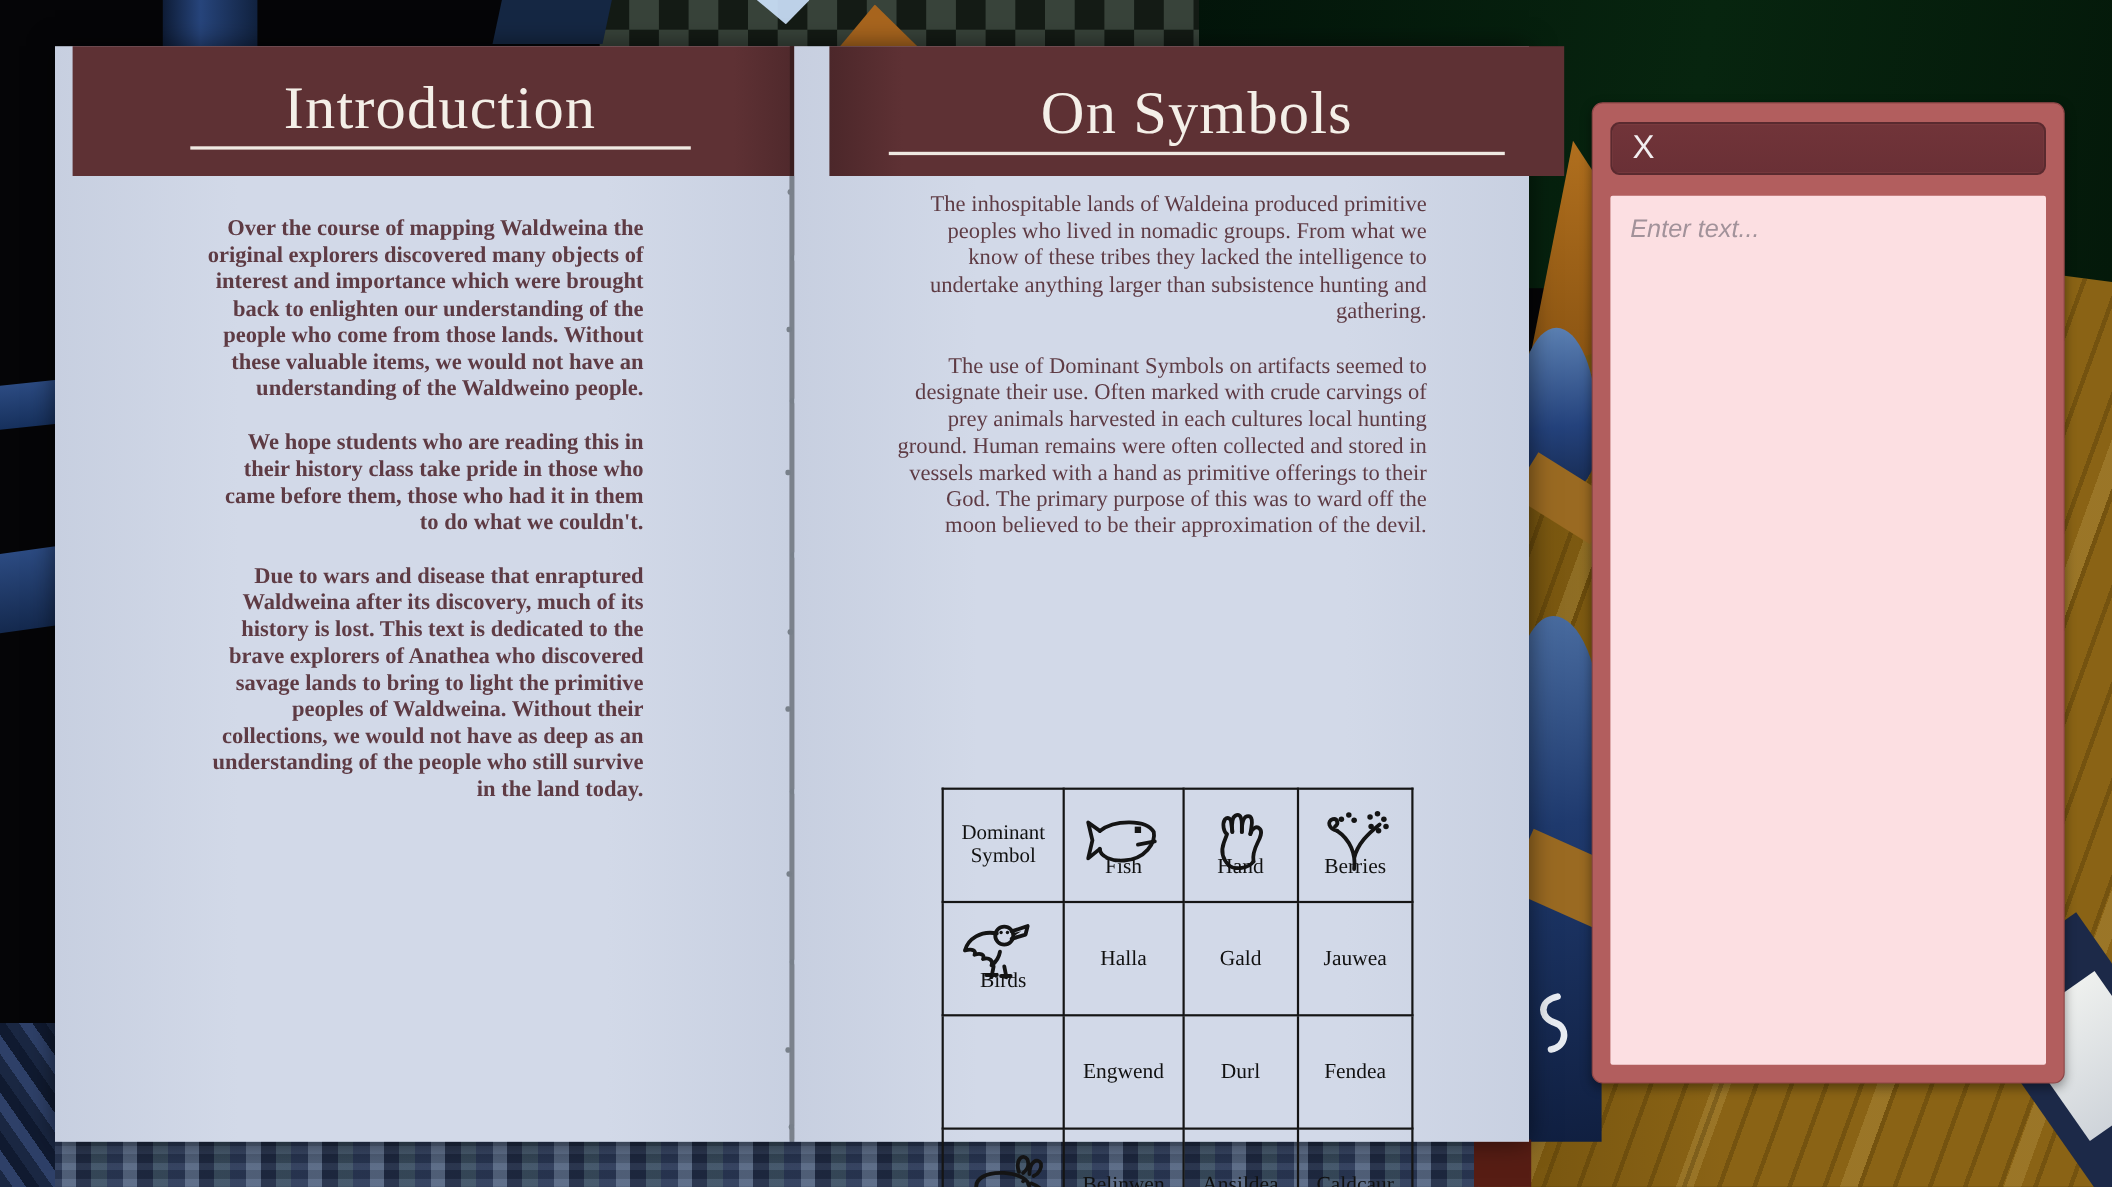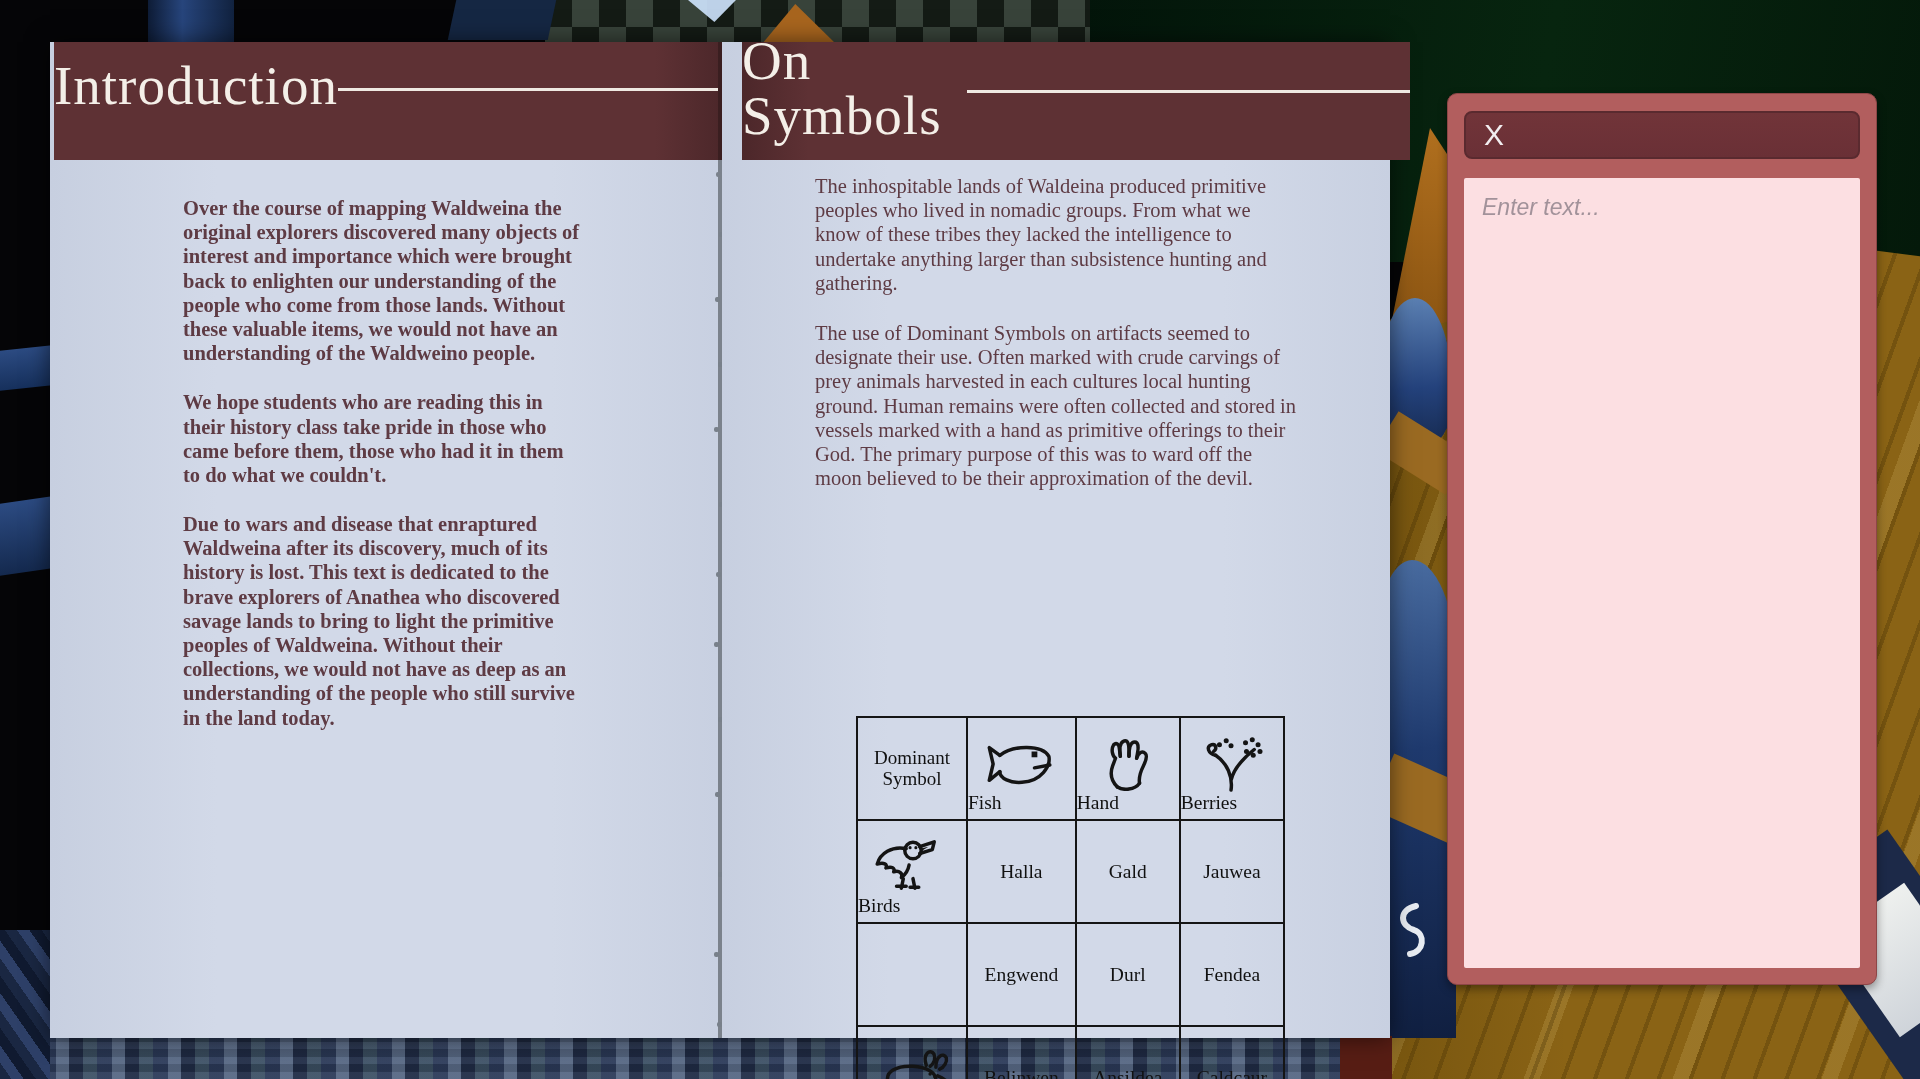--- a/index.html
+++ b/index.html
@@ -50,49 +50,49 @@
       repeating-linear-gradient(0deg,rgba(255,255,255,.08) 0 7px,rgba(0,0,0,.25) 7px 15px);}
   .bg-mosaic-left{left:0;top:930px;width:50px;height:150px;
     background:repeating-linear-gradient(55deg,#1a2742 0 10px,#2e4068 10px 20px,#101a30 20px 30px);}
   .bg-redbook{left:1340px;top:1036px;width:52px;height:43px;background:#571d14;}
 
   
   .book{position:absolute;left:50px;top:42px;width:1340px;height:996px;display:flex;
         z-index:2;box-shadow:0 0 22px rgba(0,0,0,.55);}
   .page{width:668px;height:100%;position:relative;
         background:linear-gradient(90deg,#c7cfe0,#d2d9e8 25%,#d2d9e8 75%,#c8d0e1);}
-  .page-header{position:absolute;left:4px;top:0;width:100%;height:118px;background:#5d3033;
-        display:flex;flex-direction:row;align-items:center;justify-content:flex-end;}
+  .page-header{position:absolute;left:16px;top:0;width:100%;height:118px;background:#5d3033;
+        display:flex;flex-direction:column;align-items:center;justify-content:flex-end;}
   .page-left .page-header{padding-bottom:24px;background:linear-gradient(90deg,#5e3134 0%,#5e3134 90%,#4c272a 100%);}
   .page-right .page-header{padding-bottom:19px;background:linear-gradient(90deg,#4c272a 0%,#5e3134 10%,#5e3134 100%);margin-left:16px;}
   .page-title{color:#f4efe8;font-size:55px;line-height:1;margin-bottom:8px;letter-spacing:1px;}
   .title-underline{height:3px;background:#efe9e2;}
   .page-left .title-underline{width:455px;}
   .page-right .title-underline{width:560px;}
   .spine{width:4px;position:relative;
         background:linear-gradient(#3a1e20 0 118px,#7b828c 118px);}
   .spine-dot{position:absolute;left:-2px;top:130px;width:5px;height:5px;border-radius:2px;background:#7b828c;
         box-shadow:3px 60px #78808a,-1px 125px #78808a,2px 190px #78808a,-2px 255px #78808a,
                    3px 330px #78808a,0 400px #78808a,-2px 470px #78808a,2px 545px #78808a,
                    -1px 620px #78808a,2px 700px #78808a,-2px 780px #78808a,1px 850px #78808a;}
   .page-body{position:absolute;left:0;top:118px;width:100%;height:878px;}
-  .page-body p{color:#5e3b44;font-size:20.5px;line-height:1.18;text-align:left;margin:0 auto 25px auto;}
+  .page-body p{color:#5e3b44;font-size:20.5px;line-height:1.18;text-align:right;margin:0 auto 25px auto;}
   .page-left .page-body{padding-top:36px;font-weight:bold;}
   .page-left .page-body p{width:402px;}
   .page-right .page-body{padding-top:14px;}
   .page-right .page-body p{width:482px;margin-bottom:26px;}
   .editors-note{position:absolute;bottom:6px;left:50%;transform:translateX(-50%);
         width:400px;color:#5e3b44;font-size:13.5px;line-height:1.32;text-align:center;}
 
   
   .symbol-table{position:absolute;left:134px;top:556px;border-collapse:collapse;}
   .symbol-table td{border:2px solid #151515;width:104px;height:103px;padding:16px;
         position:relative;text-align:center;vertical-align:middle;
         color:#111;font-size:19.5px;line-height:1.1;}
-  .cell-label-bottom{position:absolute;bottom:6px;left:0;width:100%;text-align:left;margin-top:20px;}
+  .cell-label-bottom{position:absolute;bottom:20px;left:0;width:100%;text-align:center;margin-top:20px;}
   .cell-icon{position:absolute;left:50%;top:46%;transform:translate(-50%,-50%);}
   .cell-icon svg{display:block;}
   td.header-cell{font-size:19px;}
 
   
   .notes-panel{position:absolute;left:1447px;top:93px;width:430px;height:892px;z-index:3;
         background:#b25e5e;border-radius:10px;border:1px solid #8d4647;
         box-shadow:0 4px 10px rgba(0,0,0,.4);}
   .notes-header{position:absolute;left:16px;top:17px;width:396px;height:48px;
         background:linear-gradient(#713439,#6a3036);border:2px solid #5a2a2f;border-radius:8px;

